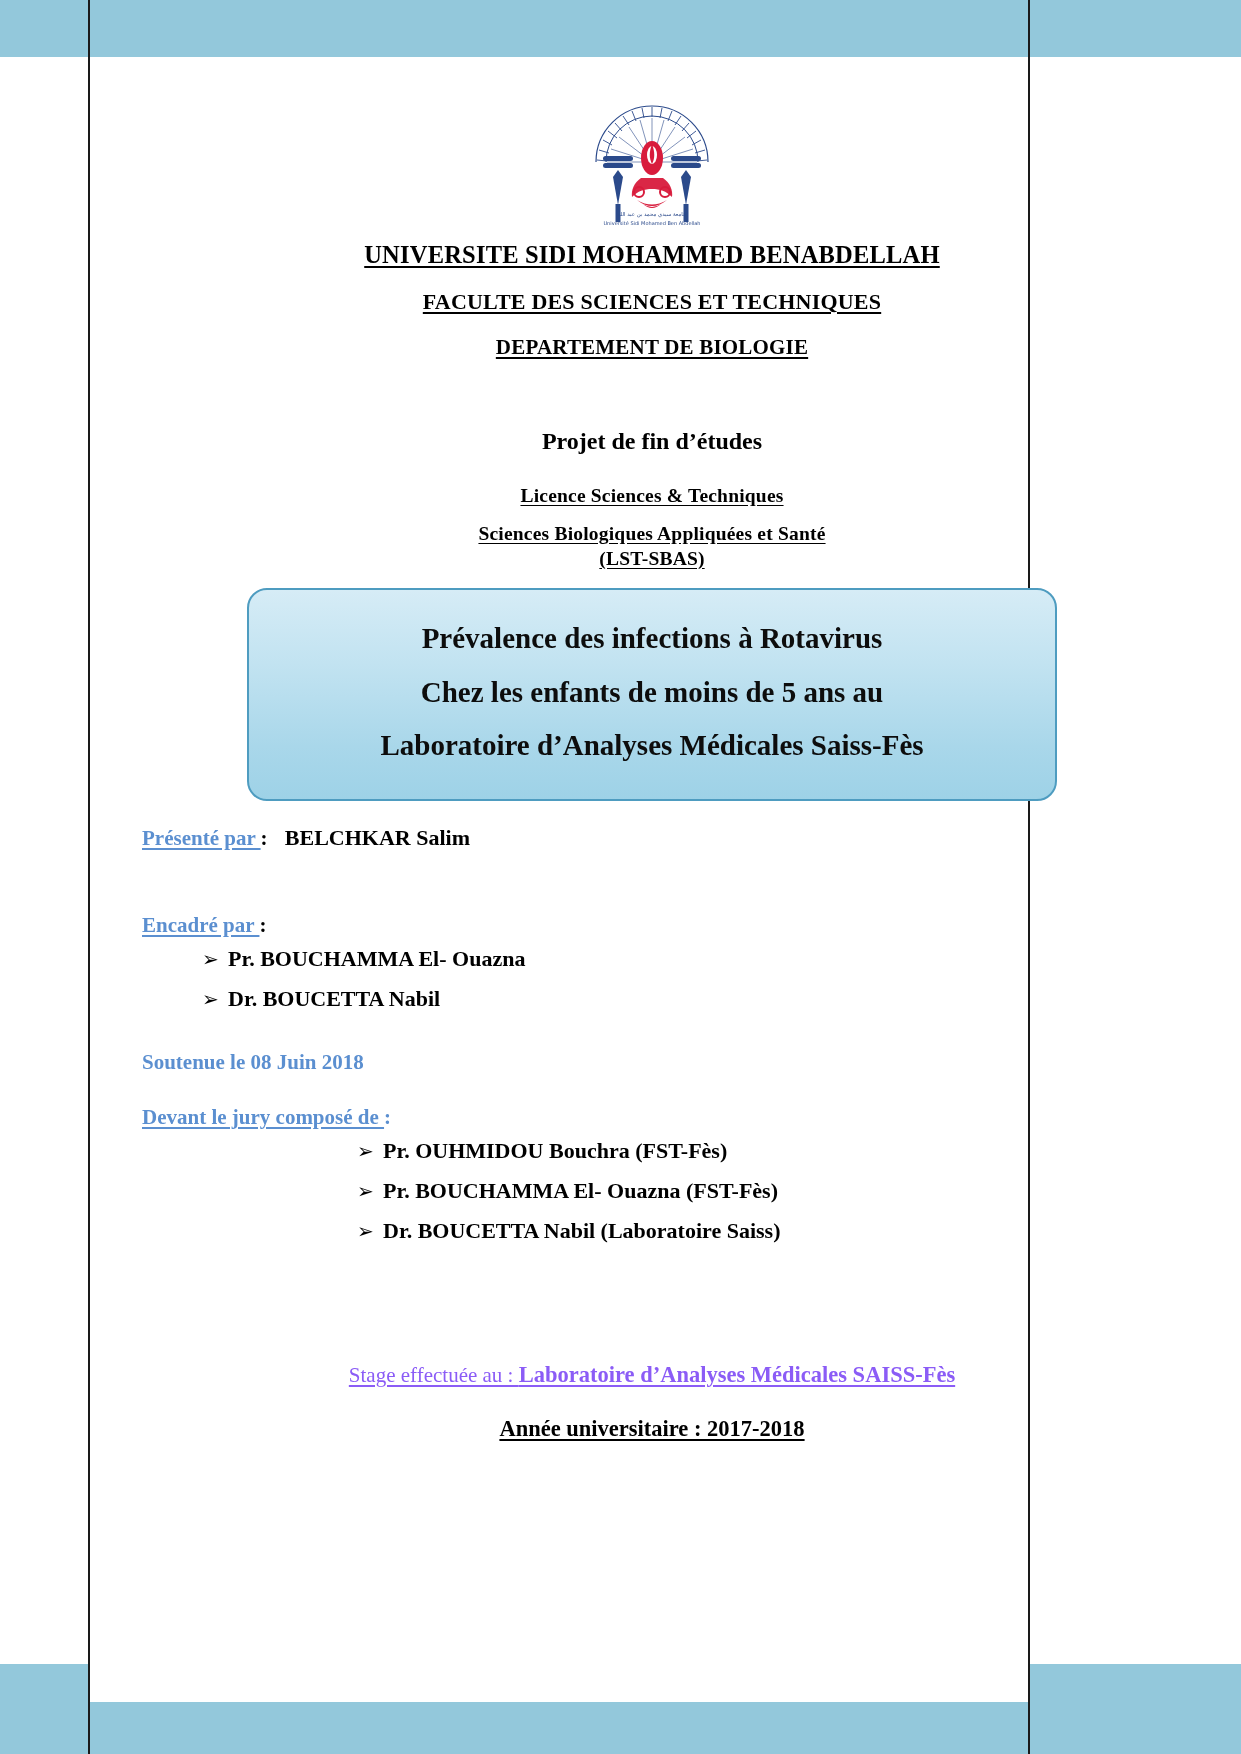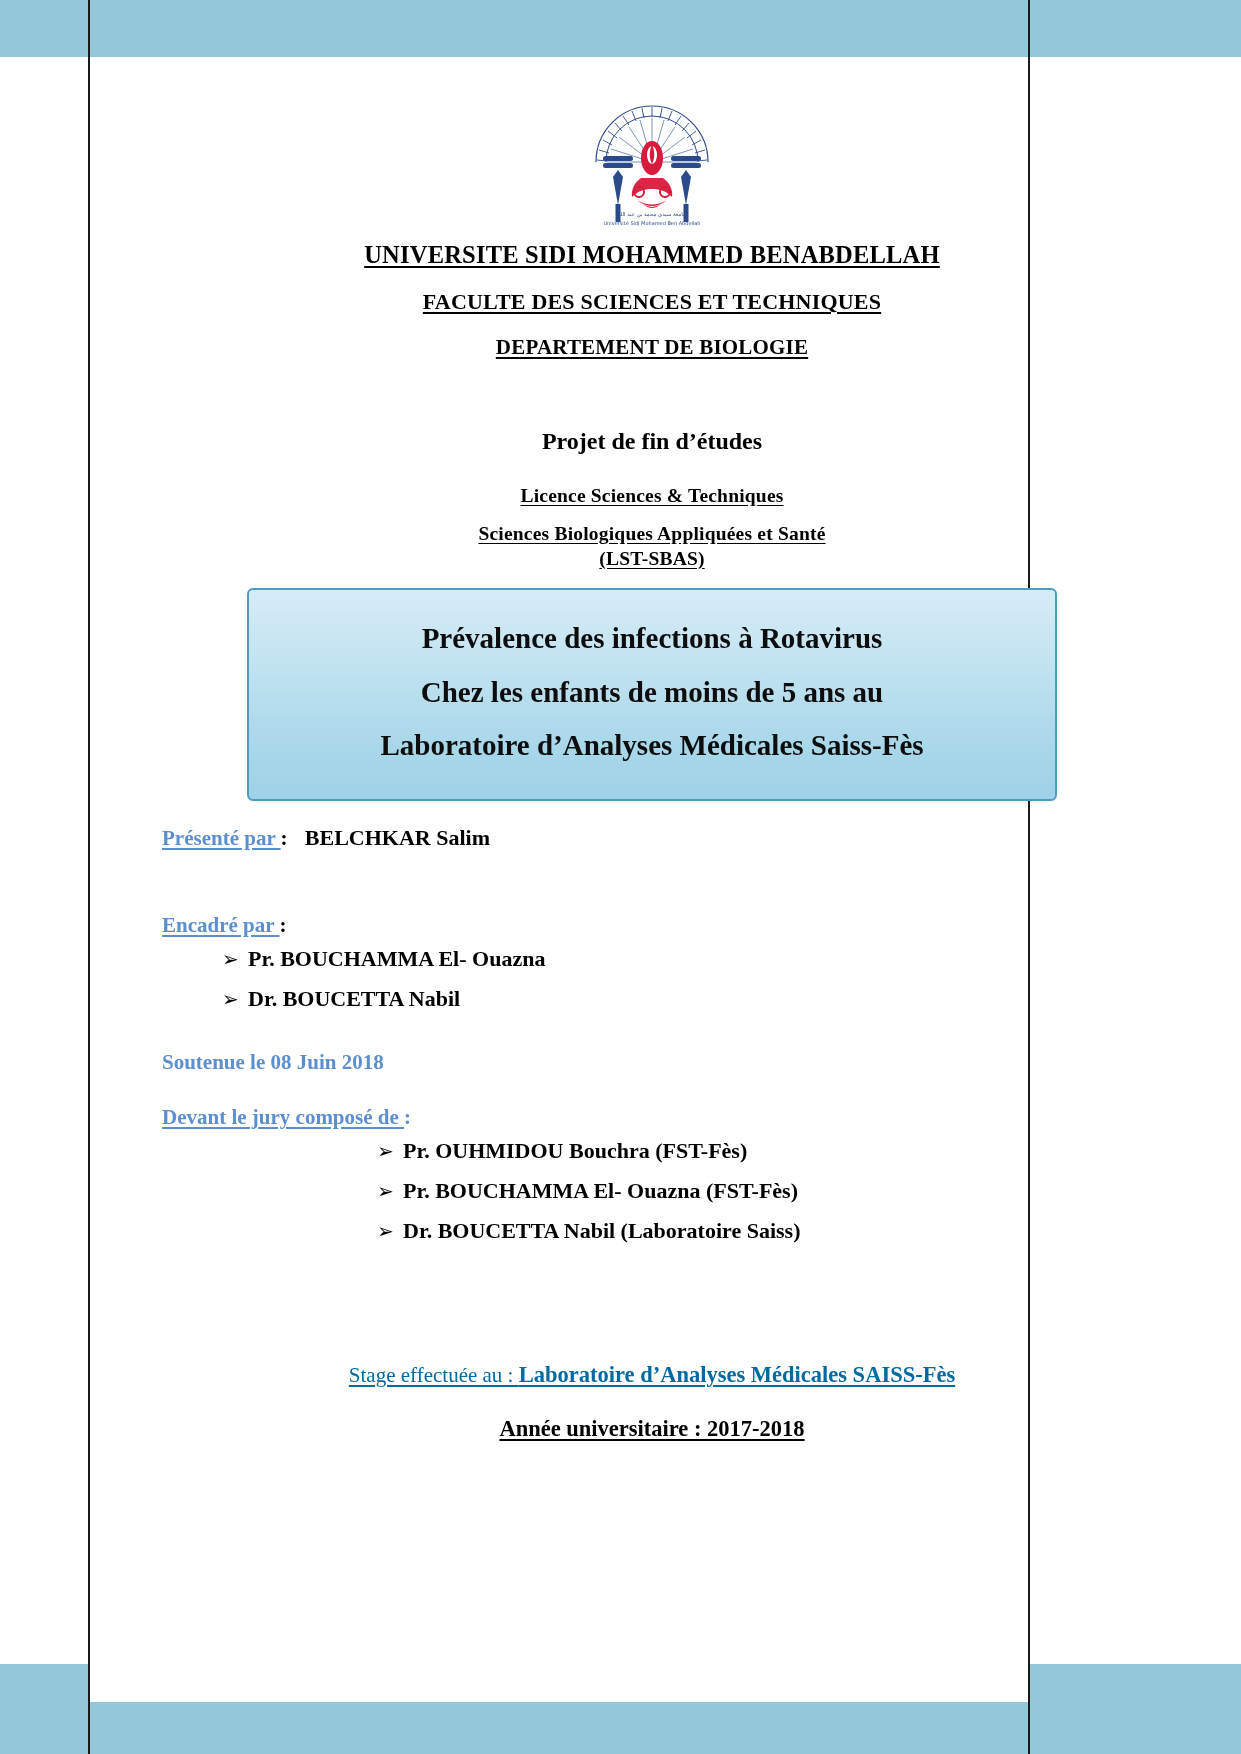--- a/index.html
+++ b/index.html
@@ -120,36 +120,36 @@
   .h-sba  { font-size: 19.5px; margin-top: 16px; }
   .h-lst  { font-size: 19.5px; margin-top: 3px; }
 
   
   .title-box {
     position: relative;
     margin: 18px auto 0 auto;
     width: 810px;
     box-sizing: border-box;
     border: 2.5px solid #4e9cc0;
-    border-radius: 6px;
+    border-radius: 20px;
     background: linear-gradient(180deg, #d6ecf6 0%, #c2e3f1 35%, #a9d7ea 75%, #9ed2e7 100%);
     padding: 22px 30px 26px 30px;
     text-align: center;
   }
   .title-line {
     font-weight: bold;
     font-size: 29px;
     color: #0d0d0d;
     line-height: 1.85;
     white-space: nowrap;
   }
 
   
   .credits {
-    padding-left: 72px;
+    padding-left: 52px;
     padding-top: 16px;
   }
   .lbl-blue {
     color: #5b8fd0;
     font-weight: bold;
     font-size: 21px;
   }
   .lbl-blue.ul {
     text-decoration: underline;
     text-underline-offset: 3px;
@@ -195,21 +195,21 @@
   }
   .bullet-text { display: inline-block; }
 
   
   .footer {
     text-align: center;
     margin-top: 120px;
   }
   .foot-line-1 {
     font-size: 21px;
-    color: #0369a1;
+    color: #8b5cf6;
     text-decoration: underline;
     text-underline-offset: 3px;
   }
   .foot-normal { font-weight: normal; }
   .foot-bold   { font-weight: bold; font-size: 22.5px; }
   .foot-line-2 {
     margin-top: 28px;
     font-size: 22.5px;
     font-weight: bold;
     color: #000;

